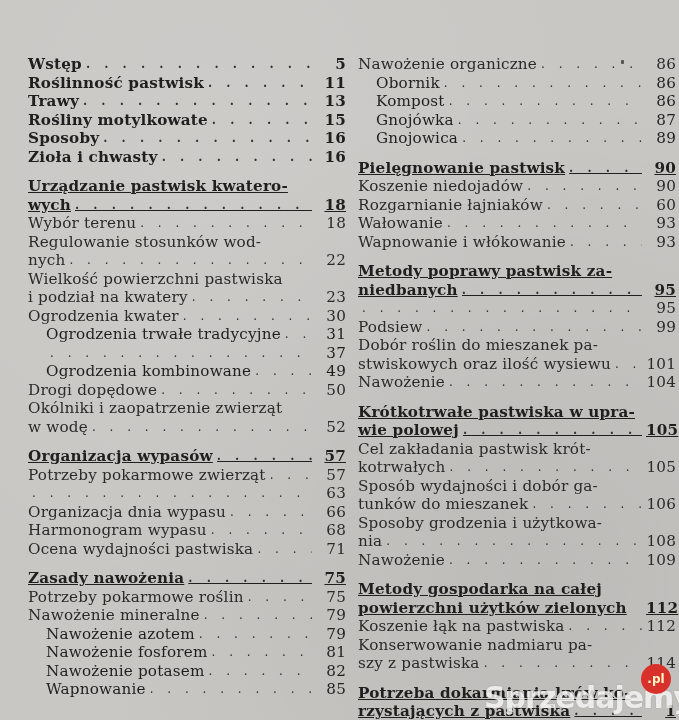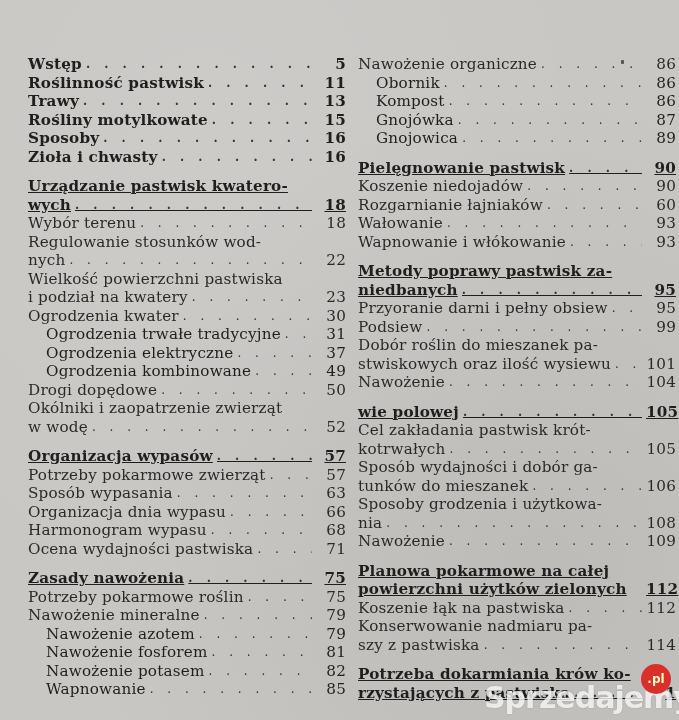--- a/index.html
+++ b/index.html
@@ -128,21 +128,20 @@
     </div>
     <div class="entry sub">
       <div class="row">
         <span class="txt">Ogrodzenia trwałe tradycyjne</span>
         <span class="dots">. . . . . . . . . . . . . . . . . . . . . . . . . . . . .</span>
         <span class="pg">31</span>
       </div>
     </div>
     <div class="entry sub">
       <div class="row">
-        <span class="txt">Ogrodzenia elektryczne</span>
         <span class="dots">. . . . . . . . . . . . . . . . . . . . . . . . . . . . .</span>
         <span class="pg">37</span>
       </div>
     </div>
     <div class="entry sub">
       <div class="row">
         <span class="txt">Ogrodzenia kombinowane</span>
         <span class="dots">. . . . . . . . . . . . . . . . . . . . . . . . . . . . .</span>
         <span class="pg">49</span>
       </div>
@@ -171,21 +170,20 @@
     </div>
     <div class="entry reg">
       <div class="row">
         <span class="txt">Potrzeby pokarmowe zwierząt</span>
         <span class="dots">. . . . . . . . . . . . . . . . . . . . . . . . . . . . .</span>
         <span class="pg">57</span>
       </div>
     </div>
     <div class="entry reg">
       <div class="row">
-        <span class="txt">Sposób wypasania</span>
         <span class="dots">. . . . . . . . . . . . . . . . . . . . . . . . . . . . .</span>
         <span class="pg">63</span>
       </div>
     </div>
     <div class="entry reg">
       <div class="row">
         <span class="txt">Organizacja dnia wypasu</span>
         <span class="dots">. . . . . . . . . . . . . . . . . . . . . . . . . . . . .</span>
         <span class="pg">66</span>
       </div>
@@ -328,21 +326,20 @@
     <div class="entry bold gap">
       <div class="line1">Metody poprawy pastwisk za-</div>
       <div class="row">
         <span class="txt">niedbanych</span>
         <span class="dots">. . . . . . . . . . . . . . . . . . . . . . . . . . . . .</span>
         <span class="pg">95</span>
       </div>
     </div>
     <div class="entry reg">
       <div class="row">
-        <span class="txt">Przyoranie darni i pełny obsiew</span>
         <span class="dots">. . . . . . . . . . . . . . . . . . . . . . . . . . . . .</span>
         <span class="pg">95</span>
       </div>
     </div>
     <div class="entry reg">
       <div class="row">
         <span class="txt">Podsiew</span>
         <span class="dots">. . . . . . . . . . . . . . . . . . . . . . . . . . . . .</span>
         <span class="pg">99</span>
       </div>
@@ -356,20 +353,21 @@
       </div>
     </div>
     <div class="entry reg">
       <div class="row">
         <span class="txt">Nawożenie</span>
         <span class="dots">. . . . . . . . . . . . . . . . . . . . . . . . . . . . .</span>
         <span class="pg">104</span>
       </div>
     </div>
     <div class="entry bold gap">
+      <div class="line1">Krótkotrwałe pastwiska w upra-</div>
       <div class="row">
         <span class="txt">wie polowej</span>
         <span class="dots">. . . . . . . . . . . . . . . . . . . . . . . . . . . . .</span>
         <span class="pg">105</span>
       </div>
     </div>
     <div class="entry reg">
       <div class="line1">Cel zakładania pastwisk krót-</div>
       <div class="row">
         <span class="txt">kotrwałych</span>
@@ -394,21 +392,21 @@
       </div>
     </div>
     <div class="entry reg">
       <div class="row">
         <span class="txt">Nawożenie</span>
         <span class="dots">. . . . . . . . . . . . . . . . . . . . . . . . . . . . .</span>
         <span class="pg">109</span>
       </div>
     </div>
     <div class="entry bold gap">
-      <div class="line1">Planowa pokarmowe na całej</div>
+      <div class="line1">Metody gospodarka na całej</div>
       <div class="row">
         <span class="txt">powierzchni użytków zielonych</span>
         <span class="dots"></span>
         <span class="pg">112</span>
       </div>
     </div>
     <div class="entry reg">
       <div class="row">
         <span class="txt">Koszenie łąk na pastwiska</span>
         <span class="dots">. . . . . . . . . . . . . . . . . . . . . . . . . . . . .</span>

